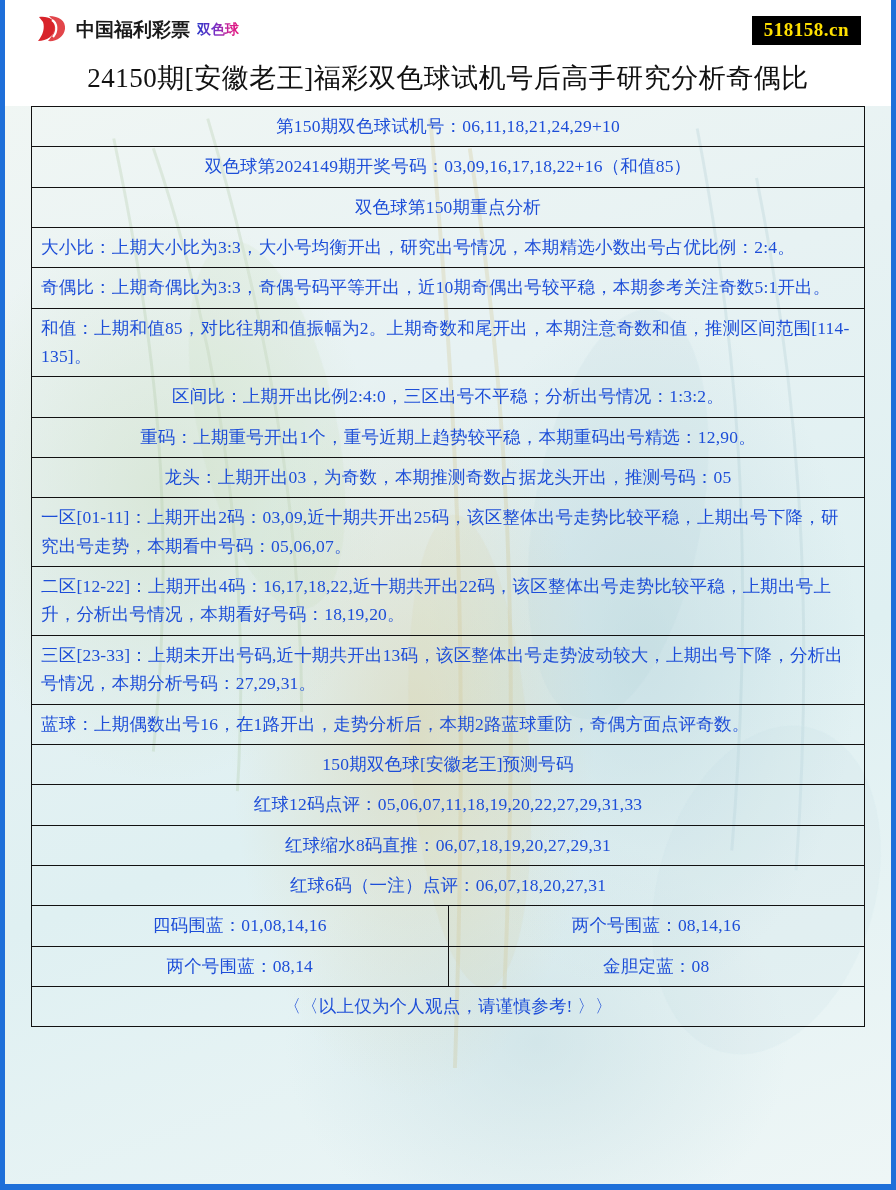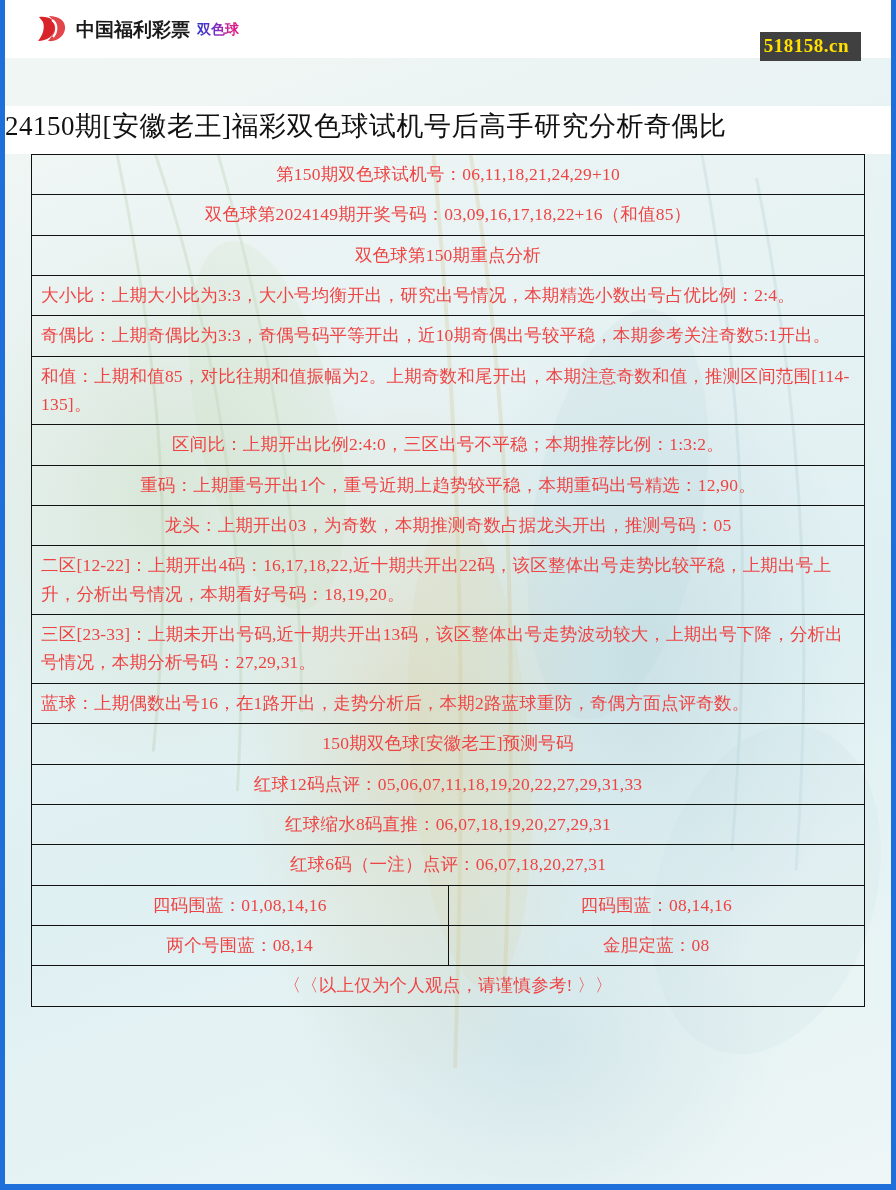--- a/index.html
+++ b/index.html
@@ -83,63 +83,62 @@
     line-height: 1;
     background: linear-gradient(90deg, #2b36c8 0%, #7a2ec4 45%, #d21f8f 78%, #e3197f 100%);
     -webkit-background-clip: text;
     background-clip: text;
     color: transparent;
     -webkit-text-fill-color: transparent;
   }
   #site-badge {
     position: absolute;
     right: 30px;
-    top: 32px;
-    background: #404040;
+    top: 16px;
+    background: #000000;
     color: #ffe000;
     font-family: "Liberation Serif", "DejaVu Serif", serif;
     font-size: 19px;
     font-weight: bold;
-    padding: 3px 12px 4px 4px;
+    padding: 3px 12px 4px 12px;
     letter-spacing: 0.5px;
     line-height: 1.15;
   }
 
   
   #title {
     position: relative;
     z-index: 3;
-    text-align: left;
+    text-align: center;
     font-family: "Liberation Serif", "DejaVu Serif", serif;
     font-size: 27px;
     font-weight: normal;
     color: #111111;
     letter-spacing: 0.5px;
     padding: 2px 0 10px 0;
     background: #ffffff;
     white-space: nowrap;
-    margin-top: 48px;
   }
 
   
   #table-wrap {
     position: relative;
     z-index: 2;
     margin: 0 26px;
   }
   table.sheet {
     width: 100%;
     border-collapse: collapse;
     table-layout: fixed;
   }
   table.sheet td {
     border: 1px solid #111111;
     font-family: "Liberation Serif", "DejaVu Serif", serif;
     font-size: 17.5px;
-    color: #ef4444;
+    color: #1d4ed8;
     line-height: 1.62;
     padding: 5px 9px 6px 9px;
     background: transparent;
     vertical-align: middle;
     letter-spacing: 0.2px;
   }
   td.center { text-align: center; }
   td.just   { text-align: left; }
   td.head   { text-align: center; }
 
@@ -216,29 +215,32 @@
         <tr>
           <td class="just" colspan="2">大小比：上期大小比为3:3，大小号均衡开出，研究出号情况，本期精选小数出号占优比例：2:4。</td>
         </tr>
         <tr>
           <td class="just" colspan="2">奇偶比：上期奇偶比为3:3，奇偶号码平等开出，近10期奇偶出号较平稳，本期参考关注奇数5:1开出。</td>
         </tr>
         <tr>
           <td class="just" colspan="2">和值：上期和值85，对比往期和值振幅为2。上期奇数和尾开出，本期注意奇数和值，推测区间范围[114-135]。</td>
         </tr>
         <tr>
-          <td class="center" colspan="2">区间比：上期开出比例2:4:0，三区出号不平稳；本期推荐比例：1:3:2。</td>
+          <td class="center" colspan="2">区间比：上期开出比例2:4:0，三区出号不平稳；分析出号情况：1:3:2。</td>
         </tr>
         <tr>
           <td class="center" colspan="2">重码：上期重号开出1个，重号近期上趋势较平稳，本期重码出号精选：12,90。</td>
         </tr>
         <tr>
           <td class="center" colspan="2">龙头：上期开出03，为奇数，本期推测奇数占据龙头开出，推测号码：05</td>
         </tr>
         <tr>
+          <td class="just" colspan="2">一区[01-11]：上期开出2码：03,09,近十期共开出25码，该区整体出号走势比较平稳，上期出号下降，研究出号走势，本期看中号码：05,06,07。</td>
+        </tr>
+        <tr>
           <td class="just" colspan="2">二区[12-22]：上期开出4码：16,17,18,22,近十期共开出22码，该区整体出号走势比较平稳，上期出号上升，分析出号情况，本期看好号码：18,19,20。</td>
         </tr>
         <tr>
           <td class="just" colspan="2">三区[23-33]：上期未开出号码,近十期共开出13码，该区整体出号走势波动较大，上期出号下降，分析出号情况，本期分析号码：27,29,31。</td>
         </tr>
         <tr>
           <td class="just" colspan="2">蓝球：上期偶数出号16，在1路开出，走势分析后，本期2路蓝球重防，奇偶方面点评奇数。</td>
         </tr>
         <tr>
           <td class="head" colspan="2">150期双色球[安徽老王]预测号码</td>
@@ -247,21 +249,21 @@
           <td class="center" colspan="2">红球12码点评：05,06,07,11,18,19,20,22,27,29,31,33</td>
         </tr>
         <tr>
           <td class="center" colspan="2">红球缩水8码直推：06,07,18,19,20,27,29,31</td>
         </tr>
         <tr>
           <td class="center" colspan="2">红球6码（一注）点评：06,07,18,20,27,31</td>
         </tr>
         <tr>
           <td class="center" style="width:50%">四码围蓝：01,08,14,16</td>
-          <td class="center" style="width:50%">四码围蓝：08,14,16</td>
+          <td class="center" style="width:50%">两个号围蓝：08,14,16</td>
         </tr>
         <tr>
           <td class="center">两个号围蓝：08,14</td>
           <td class="center">金胆定蓝：08</td>
         </tr>
         <tr>
           <td class="note" colspan="2">〈〈以上仅为个人观点，请谨慎参考! 〉〉</td>
         </tr>
       </tbody>
     </table>

